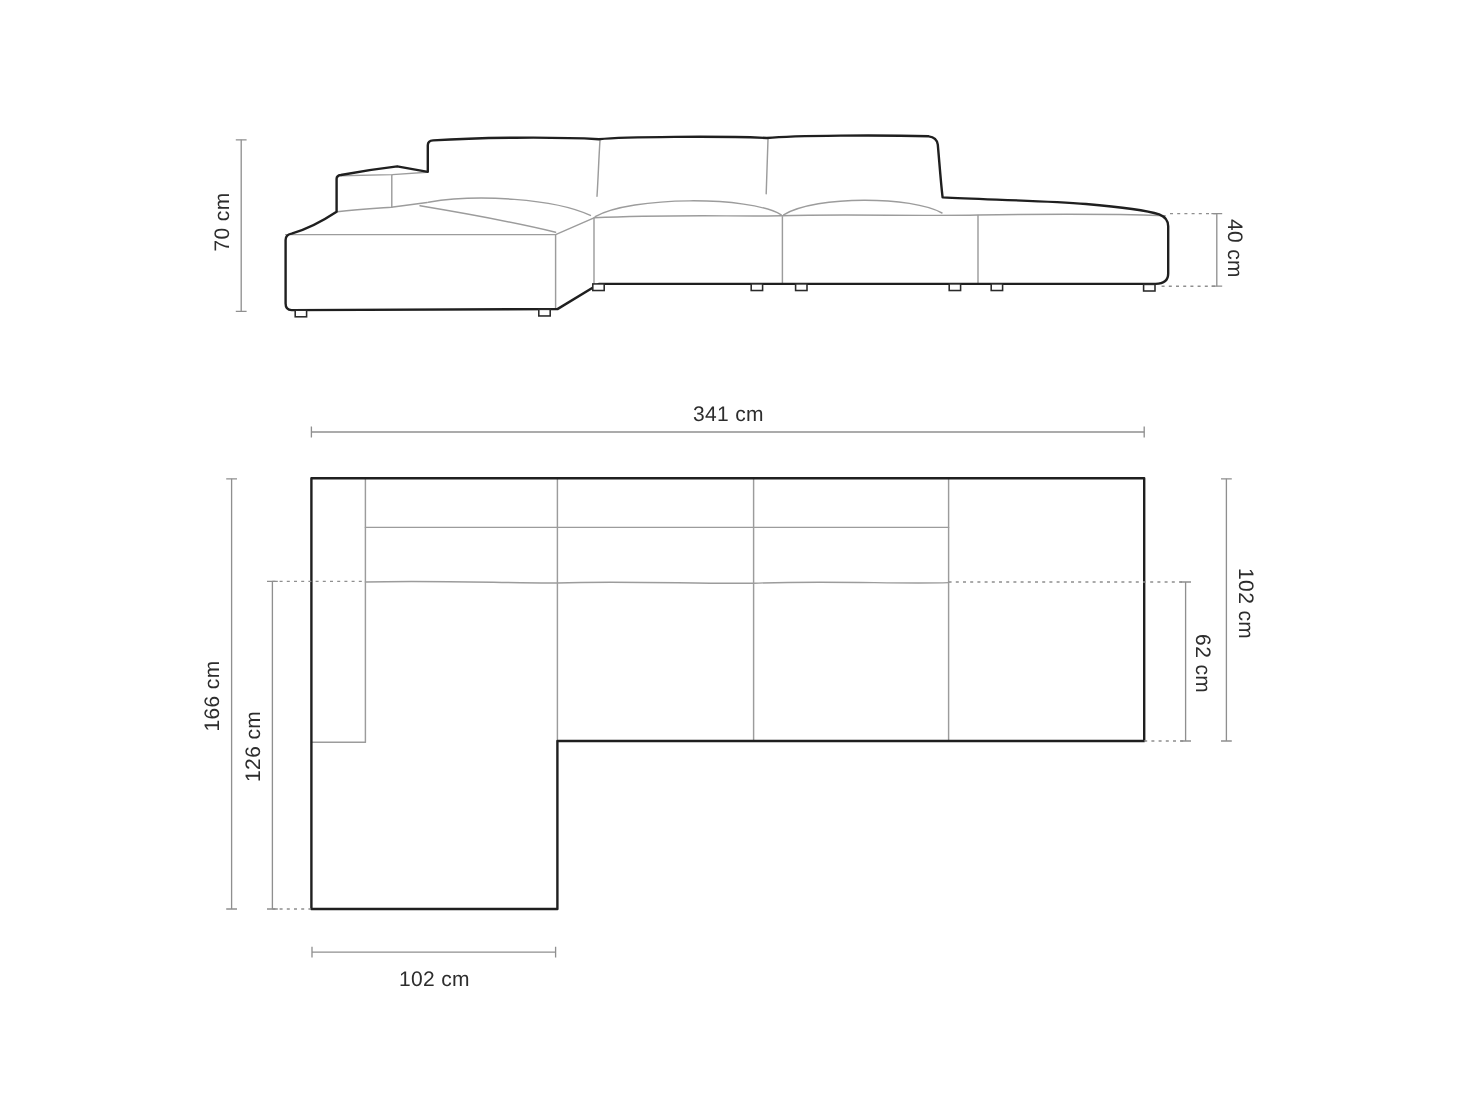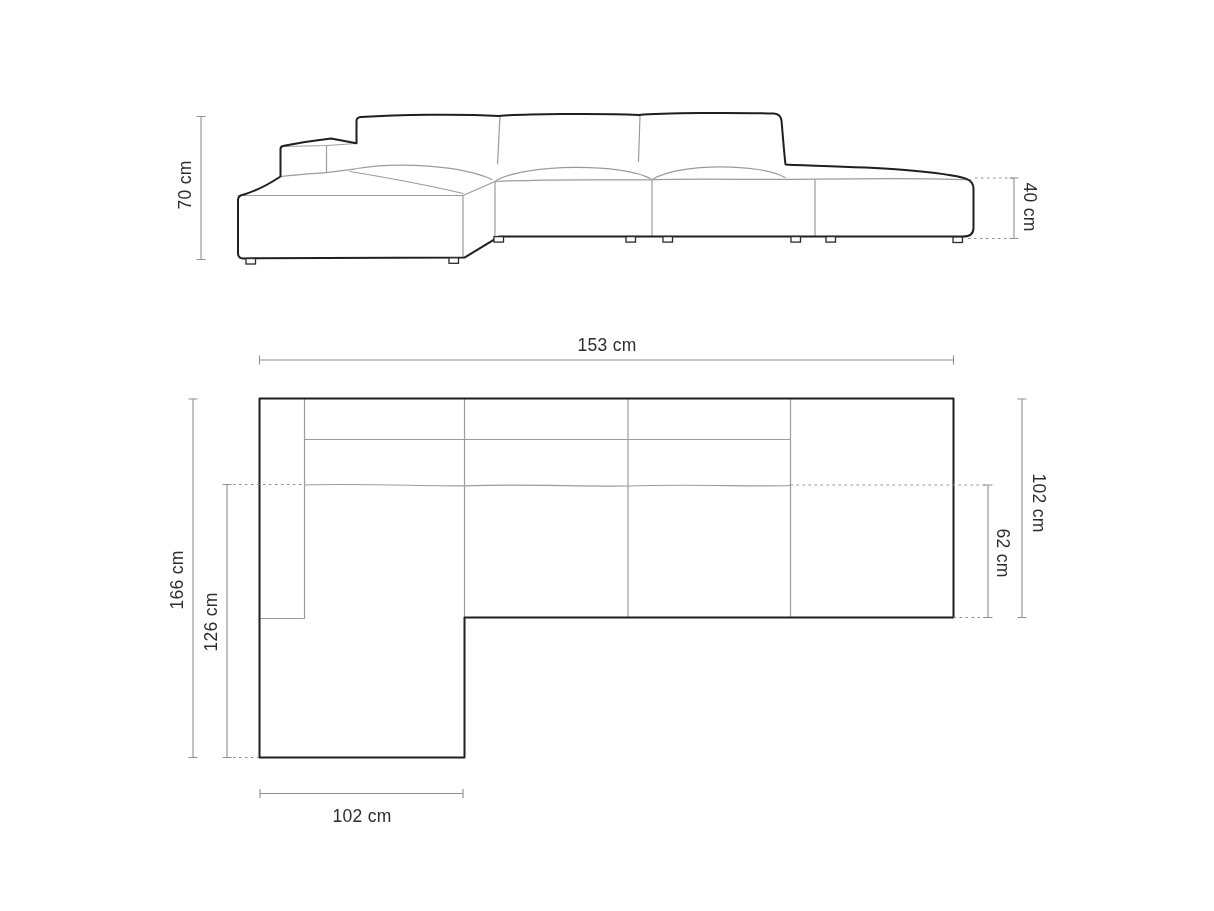--- a/index.html
+++ b/index.html
@@ -150,21 +150,21 @@
         <path class="st-dim" d="M1022,399 V617.5"></path>
         <path class="st-dim" d="M1017.5,399 H1026.5 M1017.5,617.5 H1026.5"></path>
       </g>
     </g>
   </svg>
 
   <span class="dim-label rot-ccw" style="left:185px;top:185px;">70 cm</span>
 
   <span class="dim-label rot-cw" style="left:1029px;top:207px;">40 cm</span>
 
-  <span class="dim-label" style="left:607px;top:345px;">153 cm</span>
+  <span class="dim-label" style="left:607px;top:345px;">341 cm</span>
 
   <span class="dim-label rot-cw" style="left:1038px;top:503px;">102 cm</span>
 
   <span class="dim-label rot-cw" style="left:1002px;top:553px;">62 cm</span>
 
   <span class="dim-label rot-ccw" style="left:177px;top:580px;">166 cm</span>
 
   <span class="dim-label rot-ccw" style="left:211px;top:622px;">126 cm</span>
 
   <span class="dim-label" style="left:362px;top:816px;">102 cm</span>

